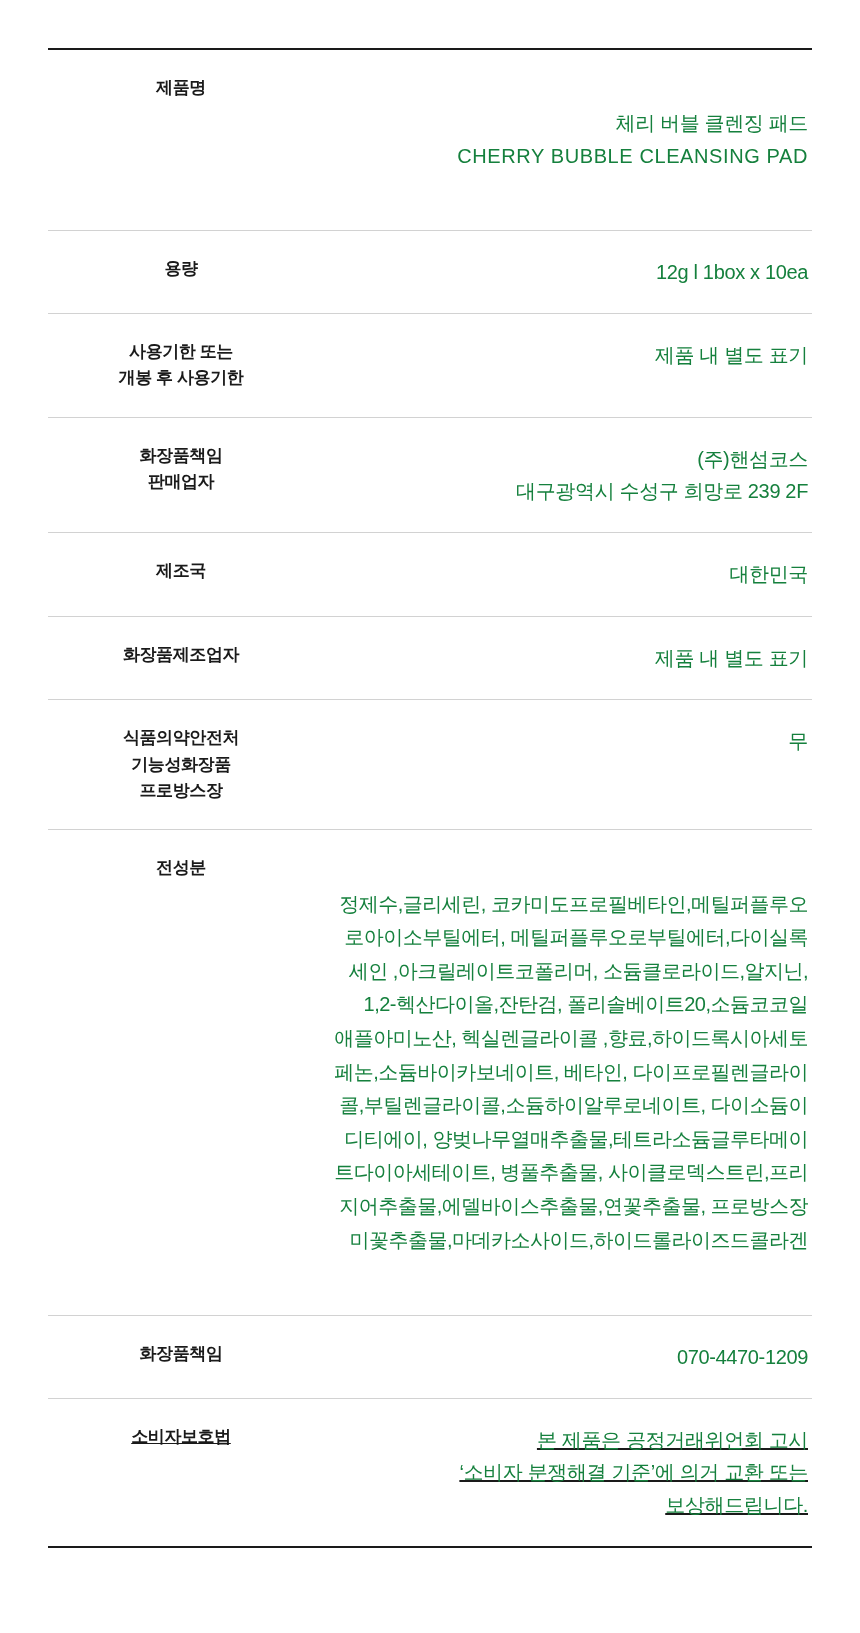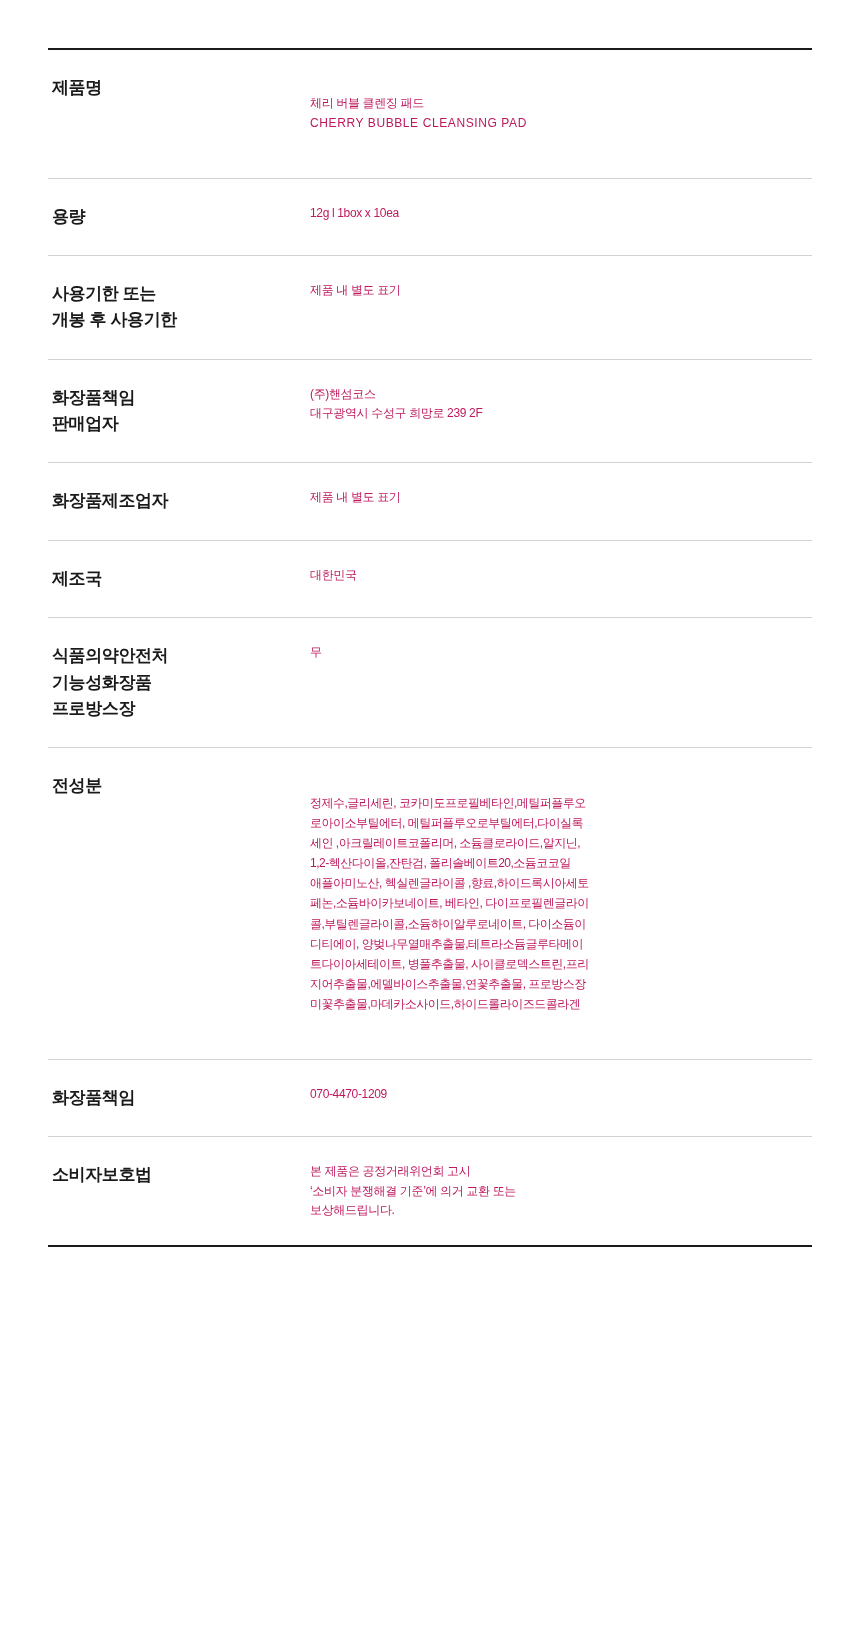--- a/index.html
+++ b/index.html
@@ -26,44 +26,47 @@
     margin: 0 auto;
     border-collapse: collapse;
     border-top: 2px solid #1a1a1a;
     border-bottom: 2px solid #1a1a1a;
   }
   .spec-table tr {
     border-bottom: 1px solid #d2d2d2;
   }
   .spec-table tr:last-child {
     border-bottom: none;
+    text-decoration: underline;
   }
   .spec-table td {
     vertical-align: top;
     padding: 25px 0 25px 0;
   }
   td.label-cell {
     width: 258px;
     padding-left: 4px;
     font-size: 17px;
     font-weight: bold;
     line-height: 1.55;
     letter-spacing: -0.4px;
     color: #1a1a1a;
     white-space: pre-line;
+    text-align: center;
   }
   td.value-cell {
     padding-left: 0;
     padding-right: 4px;
-    font-size: 12px;
+    font-size: 20px;
     font-weight: normal;
     line-height: 1.62;
     letter-spacing: -0.35px;
-    color: #be185d;
+    color: #15803d;
     white-space: pre-line;
+    text-align: right;
   }
   .value-cell .line-en {
     display: block;
     letter-spacing: 0.6px;
   }
   .value-cell .ingredients {
     display: block;
     line-height: 1.68;
     letter-spacing: -0.5px;
     word-break: keep-all;
@@ -91,26 +94,26 @@
 개봉 후 사용기한</td>
         <td class="value-cell">제품 내 별도 표기</td>
       </tr>
       <tr>
         <td class="label-cell">화장품책임
 판매업자</td>
         <td class="value-cell">(주)핸섬코스
 대구광역시 수성구 희망로 239 2F</td>
       </tr>
       <tr>
+        <td class="label-cell">제조국</td>
+        <td class="value-cell">대한민국</td>
+      </tr>
+      <tr>
         <td class="label-cell">화장품제조업자</td>
         <td class="value-cell">제품 내 별도 표기</td>
-      </tr>
-      <tr>
-        <td class="label-cell">제조국</td>
-        <td class="value-cell">대한민국</td>
       </tr>
       <tr>
         <td class="label-cell">식품의약안전처
 기능성화장품
 프로방스장</td>
         <td class="value-cell">무</td>
       </tr>
       <tr>
         <td class="label-cell">전성분</td>
         <td class="value-cell">

